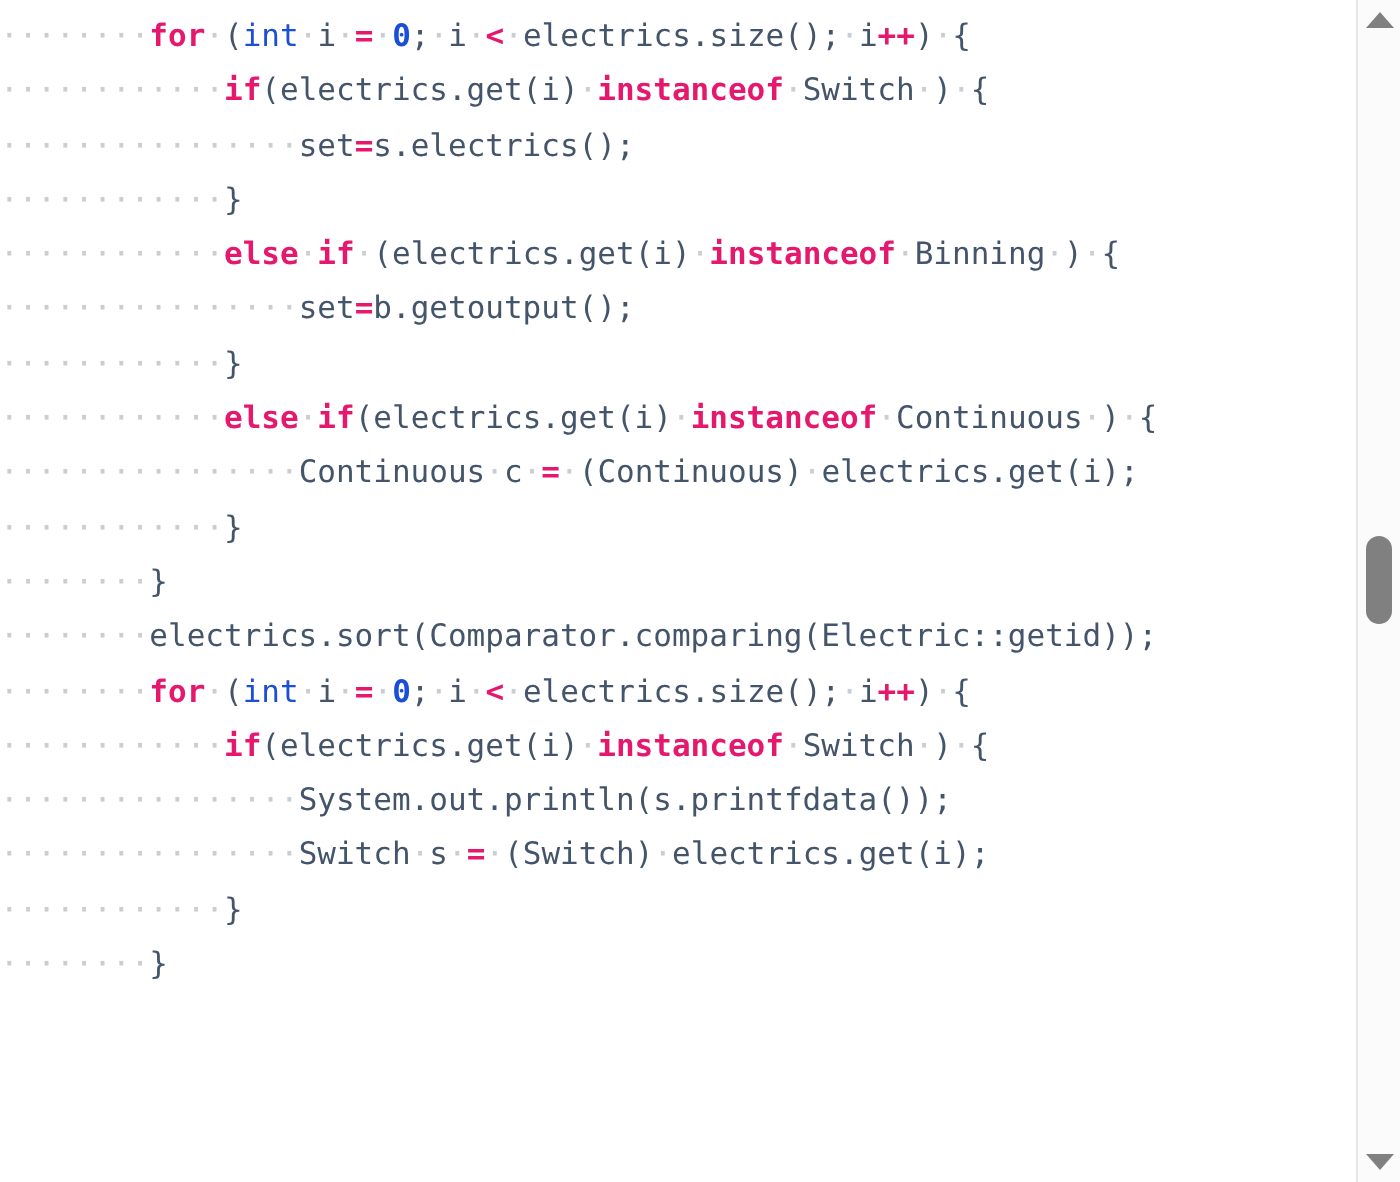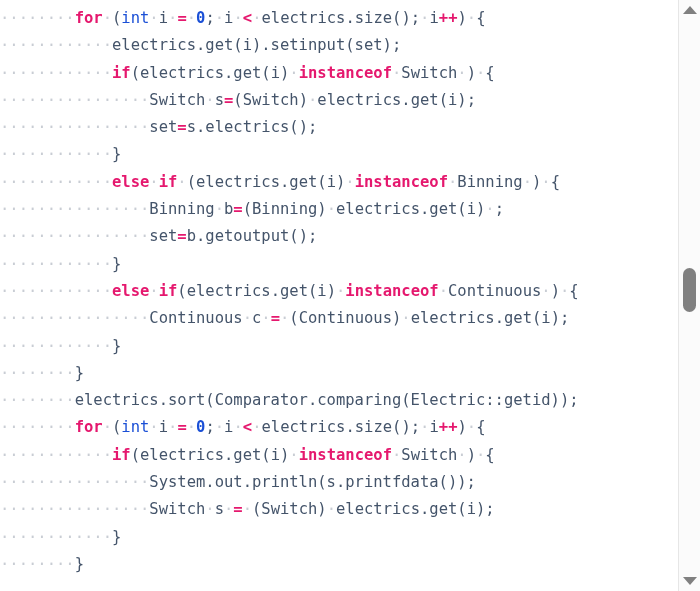--- a/index.html
+++ b/index.html
@@ -112,27 +112,24 @@
   }
 </style>
 </head>
 <body>
 
 <div id="editor-root">
 
   <div id="code-area">
     <div id="code-lines">
         <div class="code-line"><span class="tk-ws">········</span><span class="tk-keyword">for</span><span class="tk-ws">·</span><span class="tk-plain">(</span><span class="tk-type">int</span><span class="tk-ws">·</span><span class="tk-plain">i</span><span class="tk-ws">·</span><span class="tk-operator">=</span><span class="tk-ws">·</span><span class="tk-number">0</span><span class="tk-plain">;</span><span class="tk-ws">·</span><span class="tk-plain">i</span><span class="tk-ws">·</span><span class="tk-operator">&lt;</span><span class="tk-ws">·</span><span class="tk-plain">electrics.size();</span><span class="tk-ws">·</span><span class="tk-plain">i</span><span class="tk-operator">++</span><span class="tk-plain">)</span><span class="tk-ws">·</span><span class="tk-plain">{</span></div>
-        <div class="code-line"><span class="tk-ws">············</span><span class="tk-plain">electrics.get(i).setinput(set);</span></div>
         <div class="code-line"><span class="tk-ws">············</span><span class="tk-keyword">if</span><span class="tk-plain">(electrics.get(i)</span><span class="tk-ws">·</span><span class="tk-keyword">instanceof</span><span class="tk-ws">·</span><span class="tk-plain">Switch</span><span class="tk-ws">·</span><span class="tk-plain">)</span><span class="tk-ws">·</span><span class="tk-plain">{</span></div>
-        <div class="code-line"><span class="tk-ws">················</span><span class="tk-plain">Switch</span><span class="tk-ws">·</span><span class="tk-plain">s</span><span class="tk-operator">=</span><span class="tk-plain">(Switch)</span><span class="tk-ws">·</span><span class="tk-plain">electrics.get(i);</span></div>
         <div class="code-line"><span class="tk-ws">················</span><span class="tk-plain">set</span><span class="tk-operator">=</span><span class="tk-plain">s.electrics();</span></div>
         <div class="code-line"><span class="tk-ws">············</span><span class="tk-plain">}</span></div>
         <div class="code-line"><span class="tk-ws">············</span><span class="tk-keyword">else</span><span class="tk-ws">·</span><span class="tk-keyword">if</span><span class="tk-ws">·</span><span class="tk-plain">(electrics.get(i)</span><span class="tk-ws">·</span><span class="tk-keyword">instanceof</span><span class="tk-ws">·</span><span class="tk-plain">Binning</span><span class="tk-ws">·</span><span class="tk-plain">)</span><span class="tk-ws">·</span><span class="tk-plain">{</span></div>
-        <div class="code-line"><span class="tk-ws">················</span><span class="tk-plain">Binning</span><span class="tk-ws">·</span><span class="tk-plain">b</span><span class="tk-operator">=</span><span class="tk-plain">(Binning)</span><span class="tk-ws">·</span><span class="tk-plain">electrics.get(i)</span><span class="tk-ws">·</span><span class="tk-plain">;</span></div>
         <div class="code-line"><span class="tk-ws">················</span><span class="tk-plain">set</span><span class="tk-operator">=</span><span class="tk-plain">b.getoutput();</span></div>
         <div class="code-line"><span class="tk-ws">············</span><span class="tk-plain">}</span></div>
         <div class="code-line"><span class="tk-ws">············</span><span class="tk-keyword">else</span><span class="tk-ws">·</span><span class="tk-keyword">if</span><span class="tk-plain">(electrics.get(i)</span><span class="tk-ws">·</span><span class="tk-keyword">instanceof</span><span class="tk-ws">·</span><span class="tk-plain">Continuous</span><span class="tk-ws">·</span><span class="tk-plain">)</span><span class="tk-ws">·</span><span class="tk-plain">{</span></div>
         <div class="code-line"><span class="tk-ws">················</span><span class="tk-plain">Continuous</span><span class="tk-ws">·</span><span class="tk-plain">c</span><span class="tk-ws">·</span><span class="tk-operator">=</span><span class="tk-ws">·</span><span class="tk-plain">(Continuous)</span><span class="tk-ws">·</span><span class="tk-plain">electrics.get(i);</span></div>
         <div class="code-line"><span class="tk-ws">············</span><span class="tk-plain">}</span></div>
         <div class="code-line"><span class="tk-ws">········</span><span class="tk-plain">}</span></div>
         <div class="code-line"><span class="tk-ws">········</span><span class="tk-plain">electrics.sort(Comparator.comparing(Electric::getid));</span></div>
         <div class="code-line"><span class="tk-ws">········</span><span class="tk-keyword">for</span><span class="tk-ws">·</span><span class="tk-plain">(</span><span class="tk-type">int</span><span class="tk-ws">·</span><span class="tk-plain">i</span><span class="tk-ws">·</span><span class="tk-operator">=</span><span class="tk-ws">·</span><span class="tk-number">0</span><span class="tk-plain">;</span><span class="tk-ws">·</span><span class="tk-plain">i</span><span class="tk-ws">·</span><span class="tk-operator">&lt;</span><span class="tk-ws">·</span><span class="tk-plain">electrics.size();</span><span class="tk-ws">·</span><span class="tk-plain">i</span><span class="tk-operator">++</span><span class="tk-plain">)</span><span class="tk-ws">·</span><span class="tk-plain">{</span></div>
         <div class="code-line"><span class="tk-ws">············</span><span class="tk-keyword">if</span><span class="tk-plain">(electrics.get(i)</span><span class="tk-ws">·</span><span class="tk-keyword">instanceof</span><span class="tk-ws">·</span><span class="tk-plain">Switch</span><span class="tk-ws">·</span><span class="tk-plain">)</span><span class="tk-ws">·</span><span class="tk-plain">{</span></div>
         <div class="code-line"><span class="tk-ws">················</span><span class="tk-plain">System.out.println(s.printfdata());</span></div>

